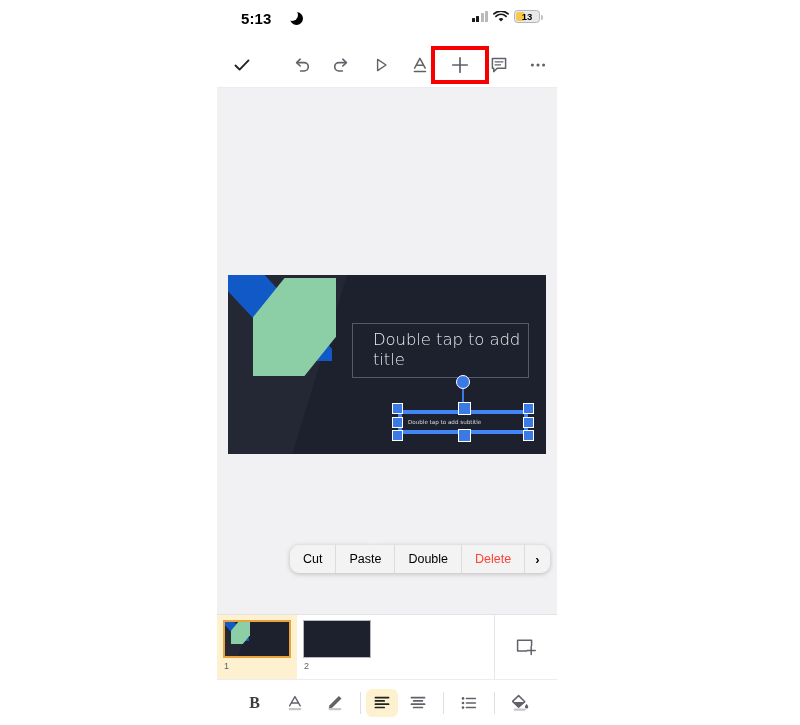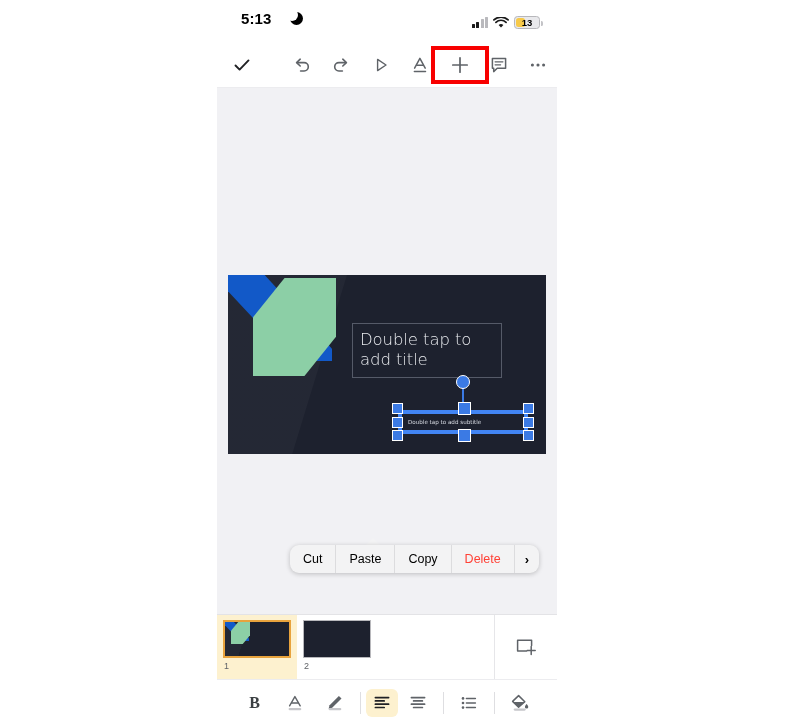--- a/index.html
+++ b/index.html
@@ -66,21 +66,20 @@
     background: #ffffff;
     left: -4px; top: -3px;
   }
   #status-right {
     position: absolute;
     right: 17px;
     top: 10px;
     display: flex;
     align-items: center;
     gap: 5px;
-    margin-top: 6px;
   }
   .signal-icon {
     display: flex;
     align-items: flex-end;
     gap: 1.5px;
     height: 11px;
   }
   .signal-icon i {
     display: block;
     width: 3px;
@@ -197,24 +196,24 @@
   #deco-green {
     left: 25px; top: 3px;
     width: 83px; height: 98px;
     background: #8ccfa6;
     clip-path: polygon(0% 40%, 38% 0%, 100% 0%, 100% 60%, 62% 100%, 0% 100%);
   }
 
   #title-placeholder {
     position: absolute;
     left: 124px; top: 48px;
-    width: 150px; height: 55px;
+    width: 177px; height: 55px;
     border: 1px solid #555a68;
     box-sizing: border-box;
-    padding: 6px 7px 0 7px;
+    padding: 6px 7px 0 20px;
   }
   #title-placeholder-text {
     color: #e9ebef;
     font-size: 16.5px;
     line-height: 1.22;
     font-family: "DejaVu Sans", sans-serif;
     font-weight: 300;
     letter-spacing: -0.1px;
   }
 
@@ -551,21 +550,21 @@
         <div class="handle h-bl"></div>
         <div class="handle h-bc"></div>
         <div class="handle h-br"></div>
       </div>
     </div>
 
     <div id="cm-arrow"></div>
     <div id="context-menu">
       <div class="cm-item">Cut</div>
       <div class="cm-item">Paste</div>
-      <div class="cm-item">Copy</div>
+      <div class="cm-item">Double</div>
       <div class="cm-item danger">Delete</div>
       <div class="cm-item">
         <span class="cm-chevron">›</span>
       </div>
     </div>
   </div>
 
   <div id="filmstrip">
     <div id="thumbs">
 

